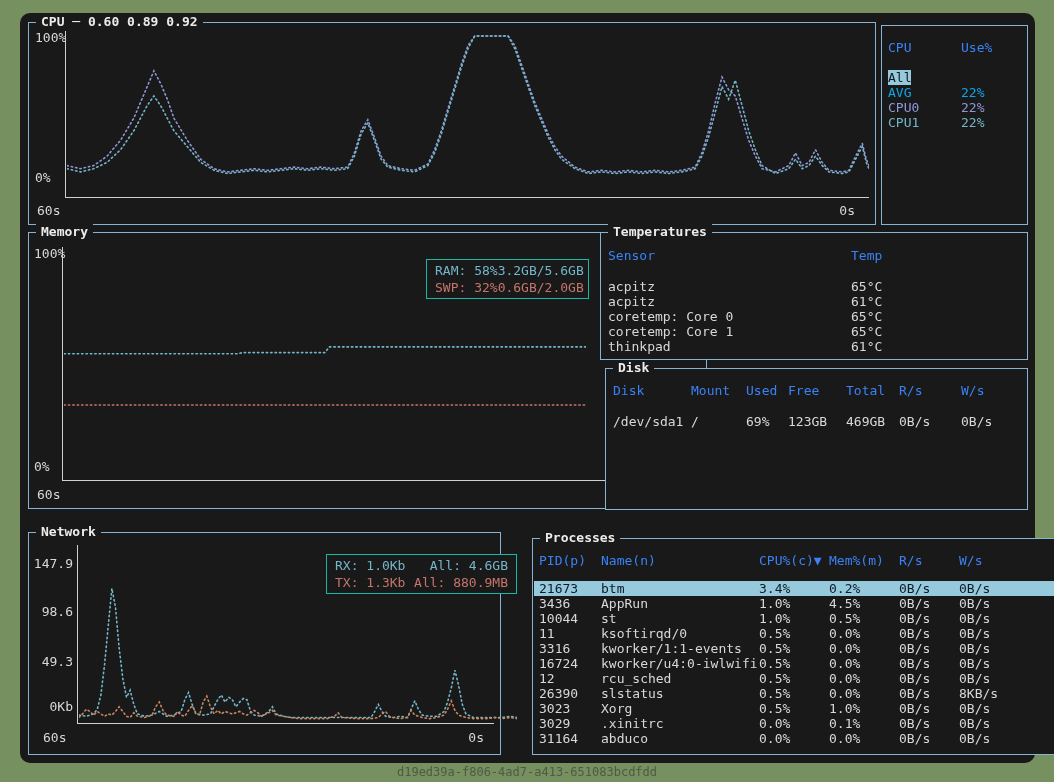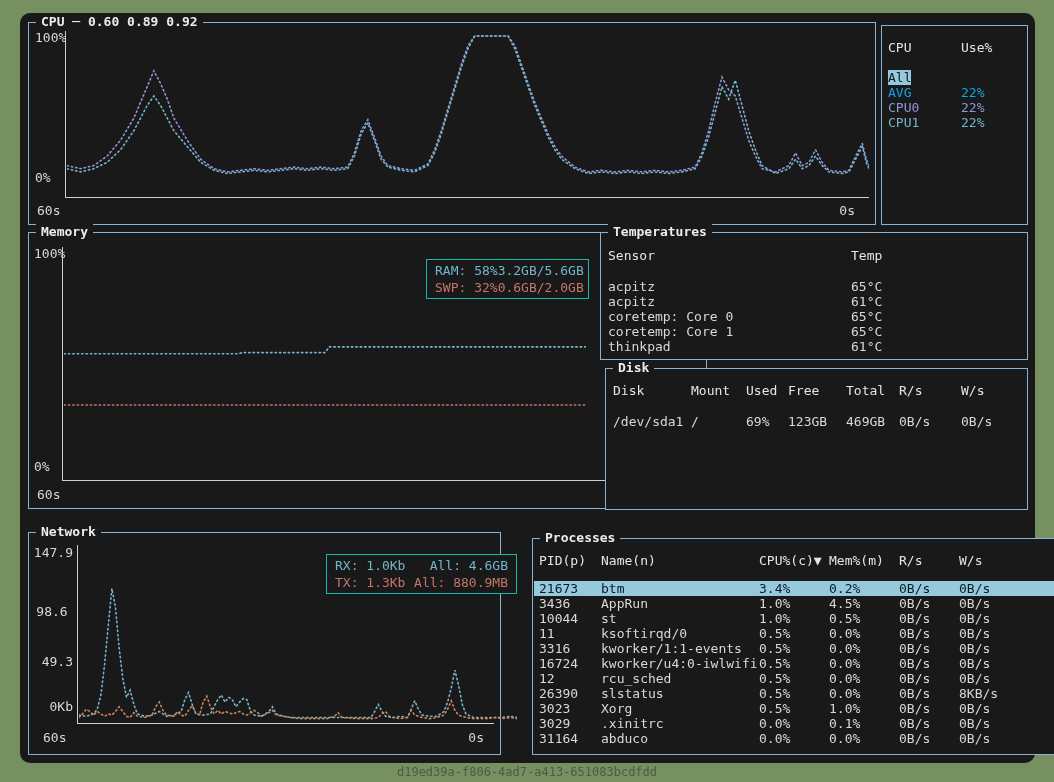--- a/index.html
+++ b/index.html
@@ -27,21 +27,21 @@
   svg.chart{position:absolute;display:block;}
   .legend-box{
     position:absolute;border:1px solid #14b8a6;background:#191919;
     font-size:13px;line-height:17px;padding:2px 8px;box-sizing:border-box;
   }
   .legend-line{display:flex;justify-content:space-between;white-space:pre;}
   .c-cyan{color:#73b6c9;}
   .c-slate{color:#9097d8;}
   .c-salmon{color:#c4756b;}
   .c-white{color:#0ea5e9;}
-  .thead{position:absolute;color:#e5e5e5;font-size:13px;line-height:15px;}
+  .thead{position:absolute;color:#3b82f6;font-size:13px;line-height:15px;}
   .grid-row{display:grid;font-size:13px;line-height:15px;white-space:pre;}
   .temps-grid{grid-template-columns:243px 1fr;}
   .disk-grid{grid-template-columns:78px 55px 42px 58px 53px 62px 1fr;}
   .proc-grid{grid-template-columns:62px 158px 70px 70px 60px 1fr;}
   .cpul-grid{grid-template-columns:73px 1fr;}
   .rows{position:absolute;color:#d8d8d8;}
   .prow{height:15px;color:#d8d8d8;}
   .prow.selected{background:#96c9dc;color:#0c1b26;}
   .crow{height:15px;color:#d8d8d8;}
   .hl{background:#96c9dc;color:#0c1b26;}
@@ -124,22 +124,22 @@
   <div class="panel" style="left:585px;top:355px;width:423px;height:142px;">
     <div class="panel-title">Disk</div>
     <div class="thead disk-grid grid-row" id="disk-header" style="left:7px;top:14px;right:2px;"><span>Disk</span><span>Mount</span><span>Used</span><span>Free</span><span>Total</span><span>R/s</span><span>W/s</span></div>
     <div class="rows" id="disk-rows" style="left:7px;top:45px;right:2px;">
         <div class="crow disk-grid grid-row"><span>/dev/sda1</span><span>/</span><span>69%</span><span>123GB</span><span>469GB</span><span>0B/s</span><span>0B/s</span></div>
       </div>
   </div>
 
   <div class="panel" style="left:8px;top:519px;width:473px;height:223px;">
     <div class="panel-title">Network</div>
-    <div class="ylab ylab-col" style="left:2px;top:13px;width:42px;">147.9</div>
-    <div class="ylab ylab-col" style="left:2px;top:72px;width:42px;text-align:center;">98.6</div>
+    <div class="ylab ylab-col" style="left:2px;top:24px;width:42px;">147.9</div>
+    <div class="ylab ylab-col" style="left:2px;top:72px;width:42px;">98.6</div>
     <div class="ylab ylab-col" style="left:2px;top:122px;width:42px;">49.3</div>
     <div class="ylab ylab-col" style="left:2px;top:167px;width:42px;">0Kb</div>
     <div class="axis-v" style="left:48px;top:12px;height:178px;"></div>
     <div class="axis-h" style="left:48px;top:190px;right:6px;"></div>
     <svg class="chart" style="left:50px;top:12px;" width="438" height="177">
         <polyline points="0.0,170.1 7.3,171.3 14.6,168.9 18.3,164.2 21.9,150.0 25.6,119.2 29.2,81.3 32.9,43.5 36.5,62.4 40.1,102.6 43.8,133.4 47.5,152.3 51.1,145.2 54.8,159.4 58.4,168.9 65.7,171.3 73.0,170.1 80.3,166.5 84.0,168.9 87.6,171.3 94.9,170.1 102.2,166.5 105.8,154.7 109.5,147.6 113.2,159.4 116.8,168.9 124.1,170.1 131.4,168.9 138.7,154.7 142.3,150.0 146.0,157.1 149.7,152.3 153.3,154.7 156.9,161.8 160.6,157.1 164.3,153.5 167.9,154.7 171.6,166.5 175.2,170.1 182.5,171.3 189.8,166.5 193.4,161.8 197.1,168.9 204.4,171.3 211.7,172.5 219.0,172.5 233.6,172.5 248.2,172.5 262.8,172.5 277.4,172.5 292.0,172.5 295.7,166.5 299.3,159.4 302.9,166.5 306.6,171.3 313.9,172.5 321.2,171.3 328.5,172.5 332.1,164.2 335.8,155.9 339.4,164.2 343.1,170.1 350.4,171.3 357.7,171.3 365.0,166.5 368.6,157.1 372.3,142.9 375.9,125.1 379.6,140.5 383.3,159.4 386.9,168.9 394.2,172.5 401.5,172.5 408.8,172.5 416.1,172.5 423.4,172.5 430.7,171.3 438.0,172.5" fill="none" stroke="#73b6c9" stroke-width="1.6" stroke-dasharray="1.4 3" stroke-linecap="round"></polyline>
         <polyline points="0.0,172.5 3.6,168.9 7.3,164.2 11.0,166.5 14.6,170.1 18.3,166.5 21.9,168.9 25.6,171.3 29.2,168.9 32.9,170.1 36.5,166.5 40.1,161.8 43.8,166.5 47.5,171.3 51.1,172.5 54.8,167.7 58.4,171.3 65.7,172.5 73.0,170.1 76.6,161.8 80.3,157.1 84.0,165.4 87.6,170.1 94.9,171.3 98.5,166.5 102.2,170.1 105.8,171.3 109.5,165.4 113.2,160.6 116.8,167.7 120.5,170.1 124.1,157.1 127.8,151.2 131.4,161.8 135.1,168.9 138.7,165.4 142.3,168.9 146.0,166.5 153.3,168.9 160.6,166.5 164.3,168.9 167.9,170.1 175.2,165.4 178.8,167.7 182.5,171.3 189.8,167.7 193.4,165.4 197.1,170.1 204.4,171.3 211.7,172.5 219.0,173.6 233.6,173.6 248.2,173.6 255.5,171.3 259.1,167.7 262.8,172.5 277.4,173.6 292.0,173.6 299.3,172.5 302.9,168.9 306.6,166.5 310.3,171.3 313.9,172.5 321.2,173.6 328.5,172.5 332.1,165.4 335.8,170.1 343.1,172.5 350.4,173.6 357.7,172.5 365.0,170.1 368.6,164.2 372.3,155.9 375.9,165.4 379.6,170.1 386.9,172.5 394.2,173.6 401.5,173.6 408.8,173.6 416.1,172.5 423.4,173.6 430.7,172.5 438.0,173.6" fill="none" stroke="#c9855f" stroke-width="1.6" stroke-dasharray="1.4 3" stroke-linecap="round"></polyline>
       </svg>
     <div class="xlab" style="left:14px;top:198px;">60s</div>
     <div class="xlab" style="right:16px;top:198px;">0s</div>

